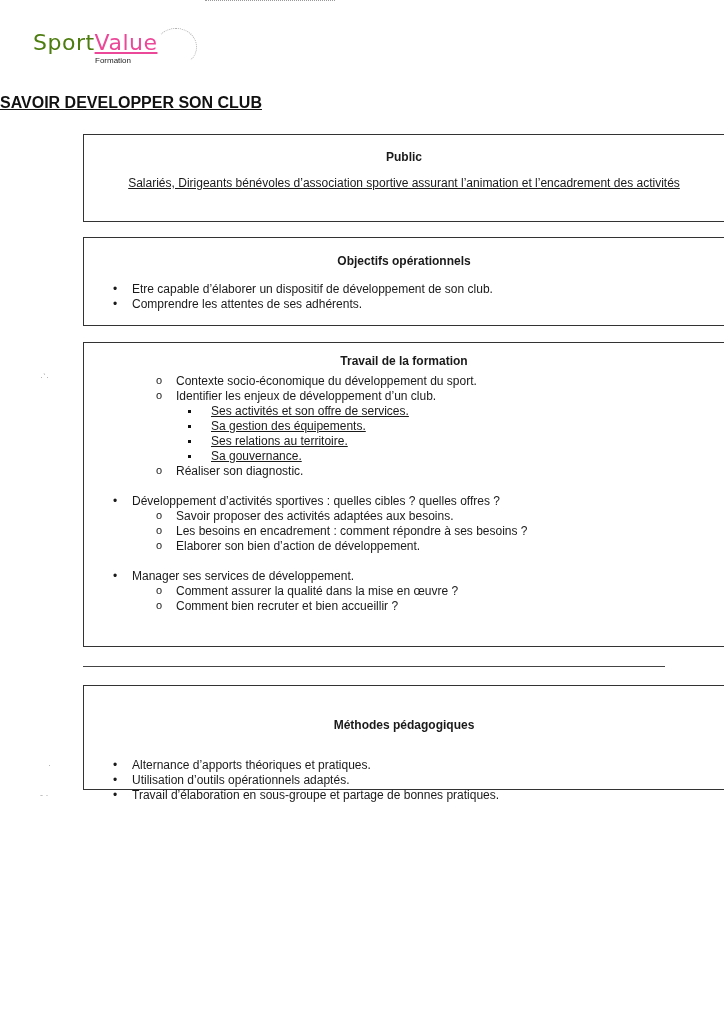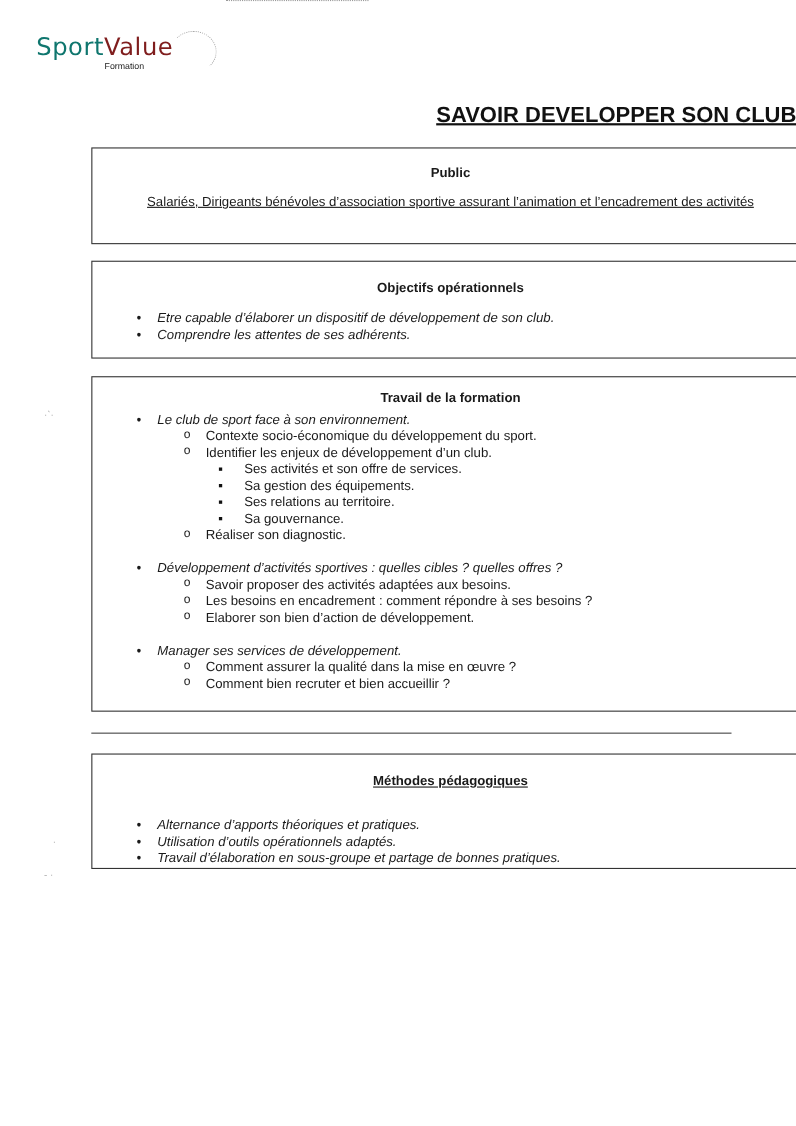--- a/index.html
+++ b/index.html
@@ -3,40 +3,40 @@
   <meta charset="utf-8">
   <style>
     html, body { margin: 0; padding: 0; }
     body {
       width: 724px; height: 1024px; background: #ffffff; position: relative; overflow: hidden;
       font-family: "Liberation Sans", sans-serif; color: #1a1a1a;
     }
     .topmark { position: absolute; left: 205px; top: 0; width: 130px; height: 3px; border-top: 1px dotted #999; }
     .logo { position: absolute; left: 33px; top: 30px; width: 160px; height: 40px; }
     .logo .brand { position: absolute; left: 0; top: 0; font-size: 22px; letter-spacing: 0.5px; font-weight: normal; }
-    .logo .brand .sport { color: #0f766e; font-family: "DejaVu Sans", sans-serif; }
-    .logo .brand .value { color: #7f1d1d; font-family: "DejaVu Sans", sans-serif; }
+    .logo .brand .sport { color: #4d7c0f; font-family: "DejaVu Sans", sans-serif; }
+    .logo .brand .value { color: #ec4899; font-family: "DejaVu Sans", sans-serif; text-decoration: underline; }
     .logo .sub { position: absolute; left: 62px; top: 26px; font-size: 8px; color: #222; }
     .logo .swirl { position: absolute; left: 122px; top: -2px; width: 40px; height: 36px; border: 1px dotted #aaa; border-radius: 50%; border-left-color: transparent; border-bottom-color: transparent; }
     .title {
-      position: absolute; left: 0; width: 724px; top: 94px; text-align: right;
-      font-size: 20px; font-weight: bold; text-decoration: underline; color: #111;
+      position: absolute; left: 0; width: 724px; top: 94px; text-align: left;
+      font-size: 16px; font-weight: bold; text-decoration: underline; color: #111;
     }
     .box {
-      position: absolute; left: 83px; width: 642px; border: 1px solid #333; box-sizing: border-box; padding-left: 11px;
+      position: absolute; left: 83px; width: 642px; border: 1px solid #333; box-sizing: border-box;
     }
     .box h2 { margin: 0; font-size: 12px; font-weight: bold; text-align: center; }
     .box p { margin: 0; font-size: 12px; text-align: center; line-height: 15px; }
     ul { margin: 0; padding: 0; list-style: none; }
     li { font-size: 12px; line-height: 15px; position: relative; }
-    .l1 { padding-left: 48px; font-style: italic; }
+    .l1 { padding-left: 48px; }
     .l1::before { content: "•"; position: absolute; left: 29px; top: 0; font-size: 12px; }
     .l2 { padding-left: 92px; }
     .l2::before { content: "o"; position: absolute; left: 72px; top: -1px; font-size: 11px; }
-    .l3 { padding-left: 127px; }
+    .l3 { padding-left: 127px; text-decoration: underline; }
     .l3::before { content: ""; position: absolute; left: 104px; top: 6px; width: 3px; height: 3px; background: #111; }
     .gap { height: 15px; }
     .rule { position: absolute; left: 83px; width: 582px; top: 666px; border-top: 1px solid #444; }
     .specks { position: absolute; color: #aaa; font-size: 9px; }
   </style>
 </head>
 <body>
 
 <div class="topmark"></div>
 
@@ -59,21 +59,20 @@
   <h2 style="margin-top:16px;">Objectifs opérationnels</h2>
   <ul style="margin-top:14px;">
     <li class="l1">Etre capable d’élaborer un dispositif de développement de son club.</li>
     <li class="l1">Comprendre les attentes de ses adhérents.</li>
   </ul>
 </div>
 
 <div class="box" style="top:342px; height:305px;">
   <h2 style="margin-top:11px;">Travail de la formation</h2>
   <ul style="margin-top:6px;">
-    <li class="l1">Le club de sport face à son environnement.</li>
     <li class="l2">Contexte socio-économique du développement du sport.</li>
     <li class="l2">Identifier les enjeux de développement d’un club.</li>
     <li class="l3">Ses activités et son offre de services.</li>
     <li class="l3">Sa gestion des équipements.</li>
     <li class="l3">Ses relations au territoire.</li>
     <li class="l3">Sa gouvernance.</li>
     <li class="l2">Réaliser son diagnostic.</li>
     <li class="gap"></li>
     <li class="l1">Développement d’activités sportives : quelles cibles ? quelles offres ?</li>
     <li class="l2">Savoir proposer des activités adaptées aux besoins.</li>
@@ -82,21 +81,21 @@
     <li class="gap"></li>
     <li class="l1">Manager ses services de développement.</li>
     <li class="l2">Comment assurer la qualité dans la mise en œuvre ?</li>
     <li class="l2">Comment bien recruter et bien accueillir ?</li>
   </ul>
 </div>
 
 <div class="rule"></div>
 
 <div class="box" style="top:685px; height:105px;">
-  <h2 style="margin-top:17px;text-decoration:underline;">Méthodes pédagogiques</h2>
+  <h2 style="margin-top:32px;">Méthodes pédagogiques</h2>
   <ul style="margin-top:26px;">
     <li class="l1">Alternance d’apports théoriques et pratiques.</li>
     <li class="l1">Utilisation d’outils opérationnels adaptés.</li>
     <li class="l1">Travail d’élaboration en sous-groupe et partage de bonnes pratiques.</li>
   </ul>
 </div>
 
 <div class="specks" style="left:40px; top:372px;">·ˋ·</div>
 <div class="specks" style="left:48px; top:760px;">·</div>
 <div class="specks" style="left:40px; top:790px;">- ·</div>

